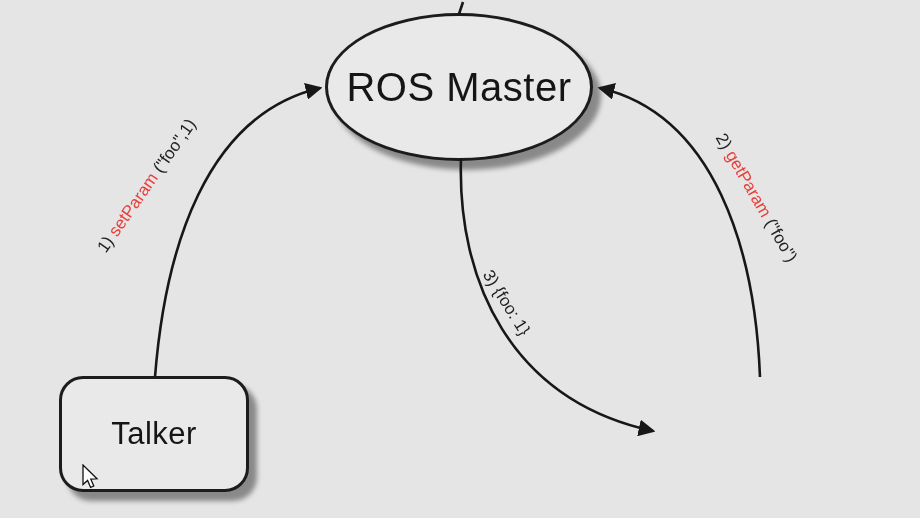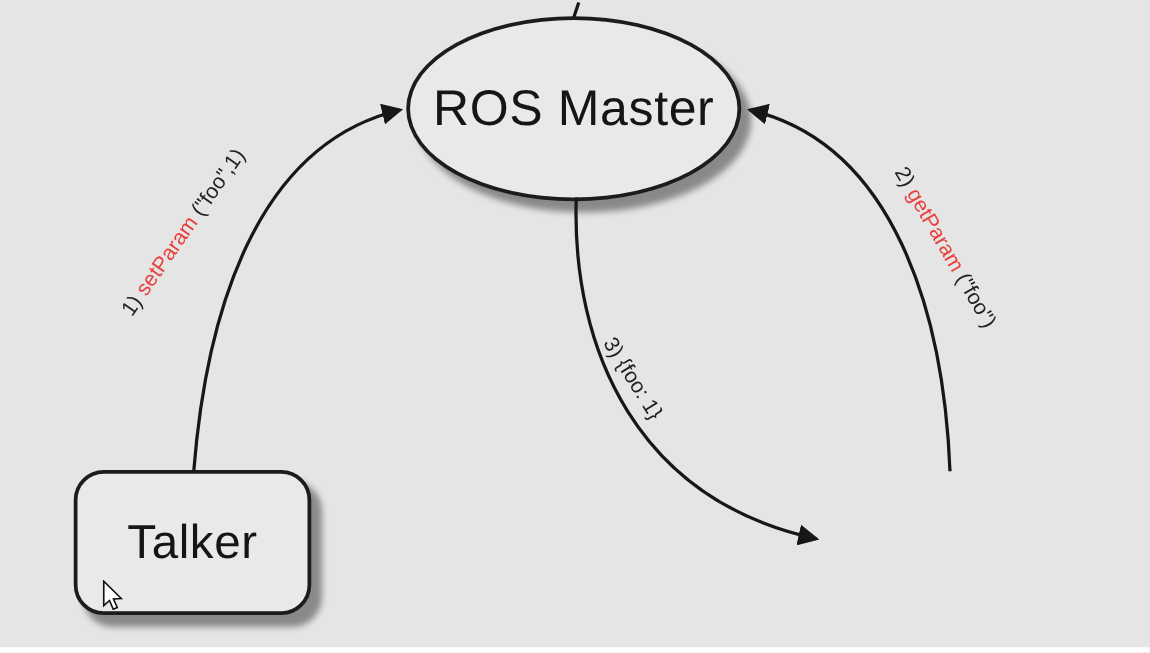--- a/index.html
+++ b/index.html
@@ -40,21 +40,21 @@
   #node-talker {
     left: 59px; top: 376px;
     width: 190px; height: 116px;
     border-radius: 24px;
   }
   #node-listener {
     left: 662px; top: 376px;
     width: 194px; height: 114px;
     border-radius: 24px;
   }
-  #node-talker .node-label, #node-listener .node-label { font-size: 38px; }
+  #node-talker .node-label, #node-listener .node-label { font-size: 31px; }
 
   
   #edge-layer {
     position: absolute;
     left: 0; top: 0;
     width: 920px; height: 522px;
     pointer-events: none;
   }
   #edge-layer path.edge {
     fill: none;

